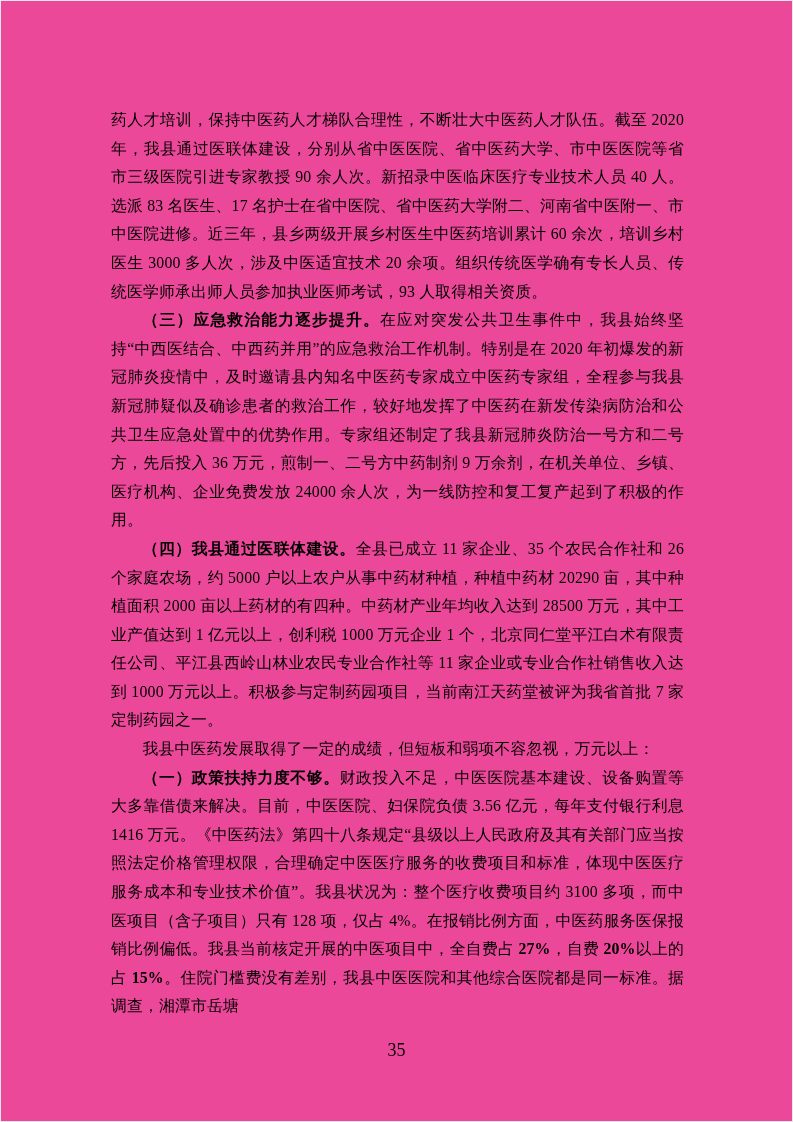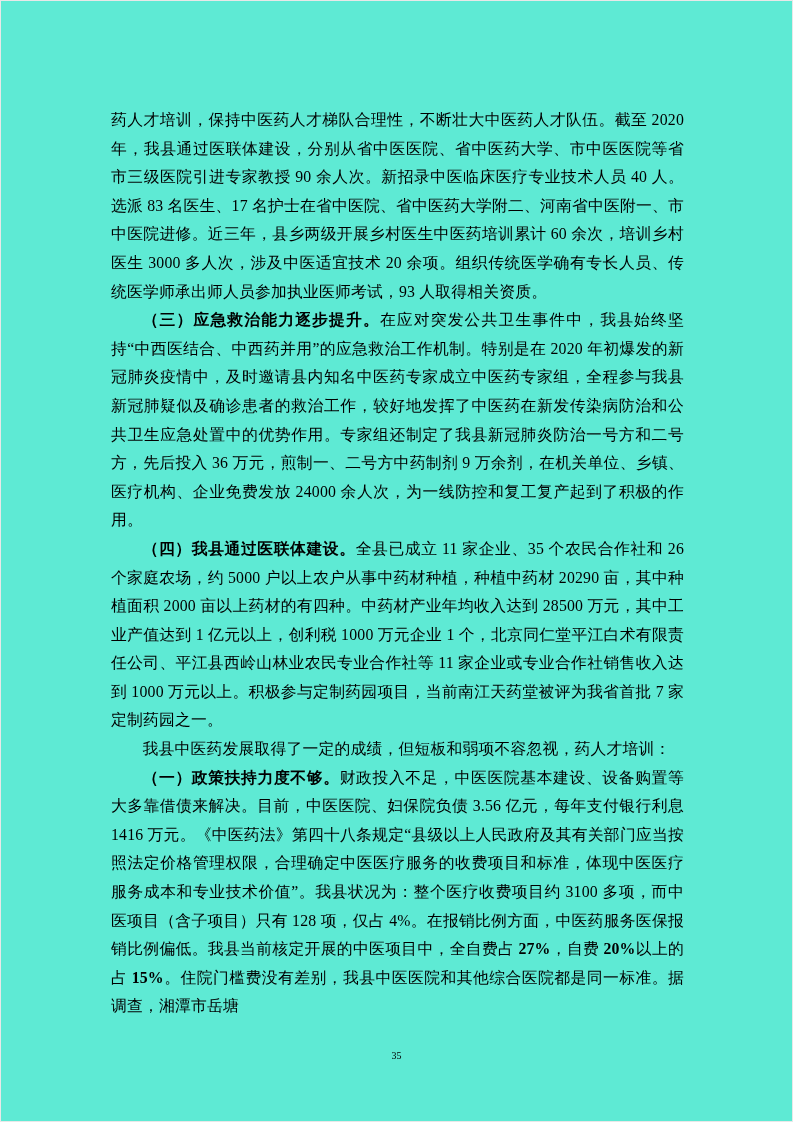--- a/index.html
+++ b/index.html
@@ -4,21 +4,21 @@
 <style>
   html, body {
     margin: 0;
     padding: 0;
     background: #ffffff;
   }
   .page {
     position: relative;
     width: 793px;
     height: 1122px;
-    background: #5eead4;
+    background: #ec4899;
     box-sizing: border-box;
     border: 1px solid #e8e8e8;
     font-family: "Liberation Serif", "DejaVu Serif", serif;
     color: #000000;
     overflow: hidden;
   }
   .content {
     position: absolute;
     left: 110px;
     right: 108px;
@@ -38,38 +38,38 @@
   }
   .lead, .bold, .heading {
     font-weight: bold;
   }
   .page-number {
     position: absolute;
     bottom: 60px;
     left: 0;
     right: 0;
     text-align: center;
-    font-size: 10px;
+    font-size: 18px;
     font-family: "Liberation Serif", "DejaVu Serif", serif;
     color: #000000;
   }
 </style>
 </head>
 <body>
 
 <div class="page">
   <div class="content">
 
     <p class="no-indent">药人才培训，保持中医药人才梯队合理性，不断壮大中医药人才队伍。截至 2020 年，我县通过医联体建设，分别从省中医医院、省中医药大学、市中医医院等省市三级医院引进专家教授 90 余人次。新招录中医临床医疗专业技术人员 40 人。选派 83 名医生、17 名护士在省中医院、省中医药大学附二、河南省中医附一、市中医院进修。近三年，县乡两级开展乡村医生中医药培训累计 60 余次，培训乡村医生 3000 多人次，涉及中医适宜技术 20 余项。组织传统医学确有专长人员、传统医学师承出师人员参加执业医师考试，93 人取得相关资质。</p>
 
     <p><span class="lead">（三）应急救治能力逐步提升。</span><span>在应对突发公共卫生事件中，我县始终坚持“中西医结合、中西药并用”的应急救治工作机制。特别是在 2020 年初爆发的新冠肺炎疫情中，及时邀请县内知名中医药专家成立中医药专家组，全程参与我县新冠肺疑似及确诊患者的救治工作，较好地发挥了中医药在新发传染病防治和公共卫生应急处置中的优势作用。专家组还制定了我县新冠肺炎防治一号方和二号方，先后投入 36 万元，煎制一、二号方中药制剂 9 万余剂，在机关单位、乡镇、医疗机构、企业免费发放 24000 余人次，为一线防控和复工复产起到了积极的作用。</span></p>
 
     <p><span class="lead">（四）我县通过医联体建设。</span><span>全县已成立 11 家企业、35 个农民合作社和 26 个家庭农场，约 5000 户以上农户从事中药材种植，种植中药材 20290 亩，其中种植面积 2000 亩以上药材的有四种。中药材产业年均收入达到 28500 万元，其中工业产值达到 1 亿元以上，创利税 1000 万元企业 1 个，北京同仁堂平江白术有限责任公司、平江县西岭山林业农民专业合作社等 11 家企业或专业合作社销售收入达到 1000 万元以上。积极参与定制药园项目，当前南江天药堂被评为我省首批 7 家定制药园之一。</span></p>
 
 
-    <p>我县中医药发展取得了一定的成绩，但短板和弱项不容忽视，药人才培训：</p>
+    <p>我县中医药发展取得了一定的成绩，但短板和弱项不容忽视，万元以上：</p>
 
     <p><span class="lead">（一）政策扶持力度不够。</span><span>财政投入不足，中医医院基本建设、设备购置等大多靠借债来解决。目前，中医医院、妇保院负债 3.56 亿元，每年支付银行利息 1416 万元。《中医药法》第四十八条规定“县级以上人民政府及其有关部门应当按照法定价格管理权限，合理确定中医医疗服务的收费项目和标准，体现中医医疗服务成本和专业技术价值”。我县状况为：整个医疗收费项目约 3100 多项，而中医项目（含子项目）只有 128 项，仅占 4%。在报销比例方面，中医药服务医保报销比例偏低。我县当前核定开展的中医项目中，全自费占 </span><span class="bold">27%</span><span>，自费 </span><span class="bold">20%</span><span>以上的占 </span><span class="bold">15%</span><span>。住院门槛费没有差别，我县中医医院和其他综合医院都是同一标准。据调查，湘潭市岳塘</span></p>
 
   </div>
 
   <div class="page-number">35</div>
 </div>
 
 </body></html>

